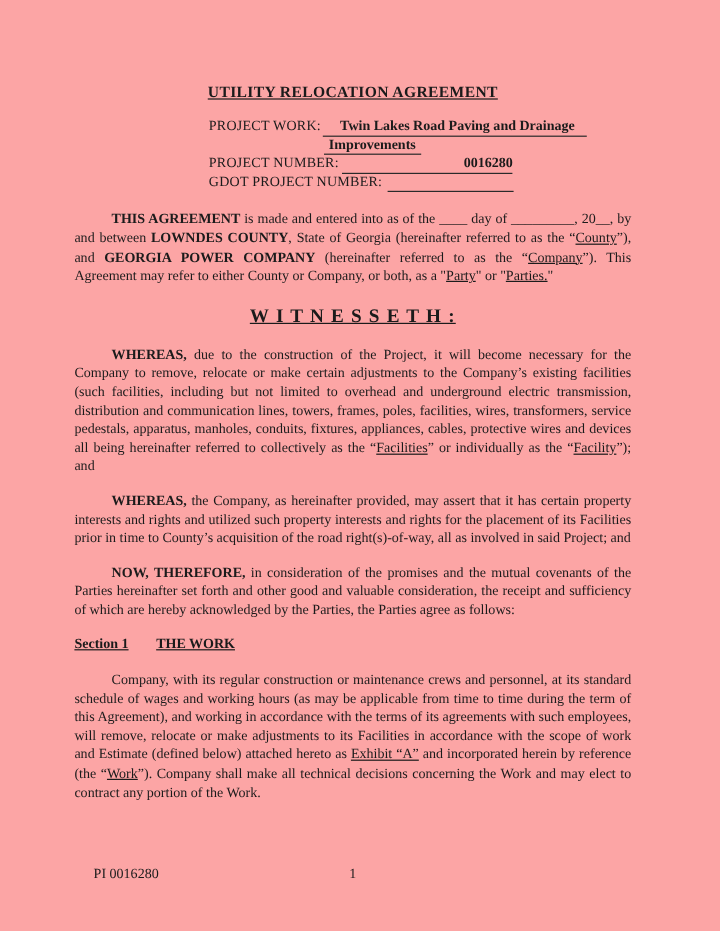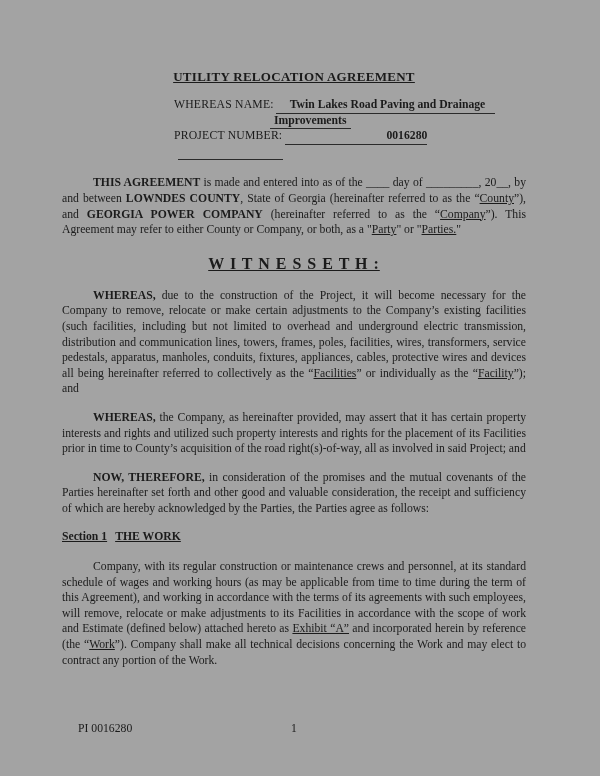--- a/index.html
+++ b/index.html
@@ -6,21 +6,21 @@
   html, body { margin: 0; padding: 0; }
   body {
     width: 600px; height: 776px;
     background: #ffffff;
     font-family: "Liberation Serif", "DejaVu Serif", serif;
     color: #1b1b1b;
   }
   .page {
     position: relative;
     width: 600px; height: 776px;
-    background: #a3a3a3;
+    background: #fca5a5;
     overflow: hidden;
   }
   .content {
     position: absolute;
     left: 62px; top: 0;
     width: 464px;
   }
   .doc-title {
     margin: 69px 0 0 0;
     text-align: center;
@@ -61,21 +61,21 @@
     font-size: 16px;
     font-weight: bold;
   }
   .witnesseth span { text-decoration: underline; letter-spacing: 1px; }
   .sec-head {
     margin: 3px 0 14px 0;
     font-size: 11.7px;
     line-height: 15.6px;
     font-weight: bold;
   }
-  .sec-head .tab1 { margin-left: 8px; }
+  .sec-head .tab1 { margin-left: 23px; }
   .sub-head {
     margin: 0 0 14px 38px;
     font-size: 11.7px;
     line-height: 15.6px;
   }
   .sub-head .tab2 { margin-left: 19px; font-weight: bold; }
   .footer {
     position: absolute;
     left: 62px; top: 722px;
     width: 464px;
@@ -91,30 +91,30 @@
 </head>
 <body>
 
 <div class="page">
   <div class="content">
 
     <h1 class="doc-title">UTILITY RELOCATION AGREEMENT</h1>
 
     <div class="proj">
       <div class="proj-row">
-        <span class="lbl">WHEREAS NAME:</span><span class="uv pv1">Twin Lakes Road Paving and Drainage</span>
+        <span class="lbl">PROJECT WORK:</span><span class="uv pv1">Twin Lakes Road Paving and Drainage</span>
       </div>
       <div class="proj-row pv2row">
         <span class="uv pv2">Improvements</span>
       </div>
       <div class="proj-row">
         <span class="lbl">PROJECT NUMBER:</span><span class="uv pv3">0016280</span>
       </div>
       <div class="proj-row">
-        <span class="pv4">&nbsp;</span>
+        <span class="lbl">GDOT PROJECT NUMBER:</span><span class="pv4">&nbsp;</span>
       </div>
     </div>
 
     <div class="body-text">
       <p class="para"><span class="b">THIS AGREEMENT</span><span> is made and entered into as of the ____ day of _________, 20__, by and between </span><span class="b">LOWNDES COUNTY</span><span>, State of Georgia (hereinafter referred to as the “</span><span class="u">County</span><span>”), and </span><span class="b">GEORGIA POWER COMPANY</span><span> (hereinafter referred to as the “</span><span class="u">Company</span><span>”). This Agreement may refer to either County or Company, or both, as a "</span><span class="u">Party</span><span>" or "</span><span class="u">Parties.</span><span>"</span></p>
 
       <h2 class="witnesseth"><span>W I T N E S S E T H :</span></h2>
 
       <p class="para"><span class="b">WHEREAS,</span><span> due to the construction of the Project, it will become necessary for the Company to remove, relocate or make certain adjustments to the Company’s existing facilities (such facilities, including but not limited to overhead and underground electric transmission, distribution and communication lines, towers, frames, poles, facilities, wires, transformers, service pedestals, apparatus, manholes, conduits, fixtures, appliances, cables, protective wires and devices all being hereinafter referred to collectively as the “</span><span class="u">Facilities</span><span>” or individually as the “</span><span class="u">Facility</span><span>”); and</span></p>
       <p class="para"><span class="b">WHEREAS,</span><span> the Company, as hereinafter provided, may assert that it has certain property interests and rights and utilized such property interests and rights for the placement of its Facilities prior in time to County’s acquisition of the road right(s)-of-way, all as involved in said Project; and</span></p>

